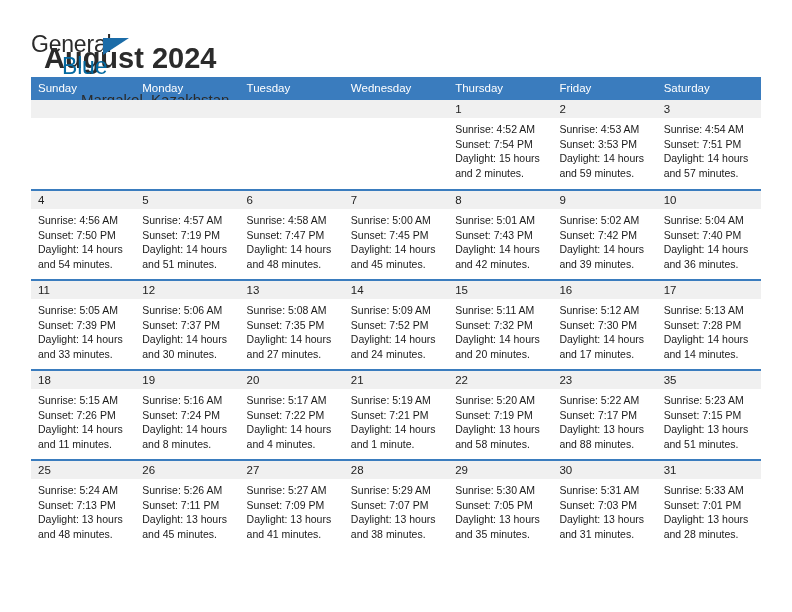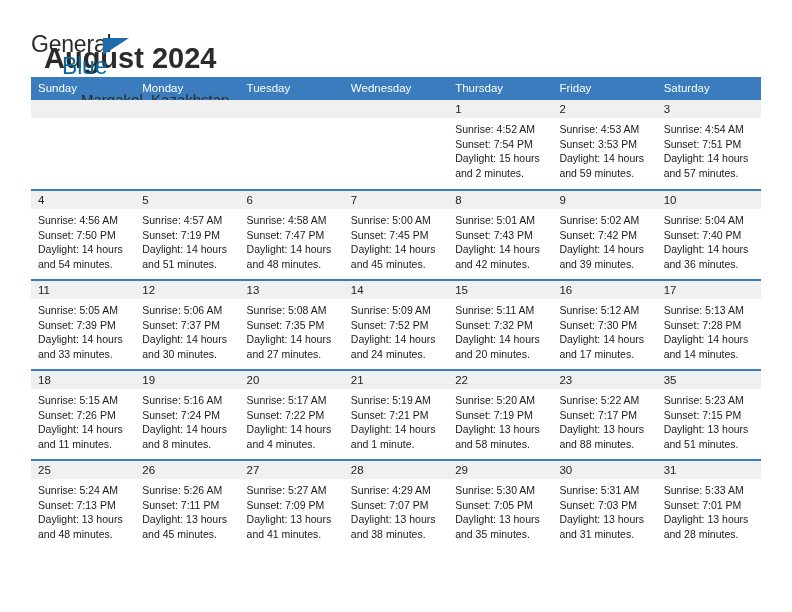--- a/index.html
+++ b/index.html
@@ -426,21 +426,21 @@
             <div class="cell-lines">
               <div>Sunrise: 5:27 AM</div>
               <div>Sunset: 7:09 PM</div>
               <div>Daylight: 13 hours</div>
               <div>and 41 minutes.</div>
             </div>
           </td>
           <td class="">
             <div class="daynum-band">28</div>
             <div class="cell-lines">
-              <div>Sunrise: 4:29 AM</div>
+              <div>Sunrise: 5:29 AM</div>
               <div>Sunset: 7:07 PM</div>
               <div>Daylight: 13 hours</div>
               <div>and 38 minutes.</div>
             </div>
           </td>
           <td class="">
             <div class="daynum-band">29</div>
             <div class="cell-lines">
               <div>Sunrise: 5:30 AM</div>
               <div>Sunset: 7:05 PM</div>

